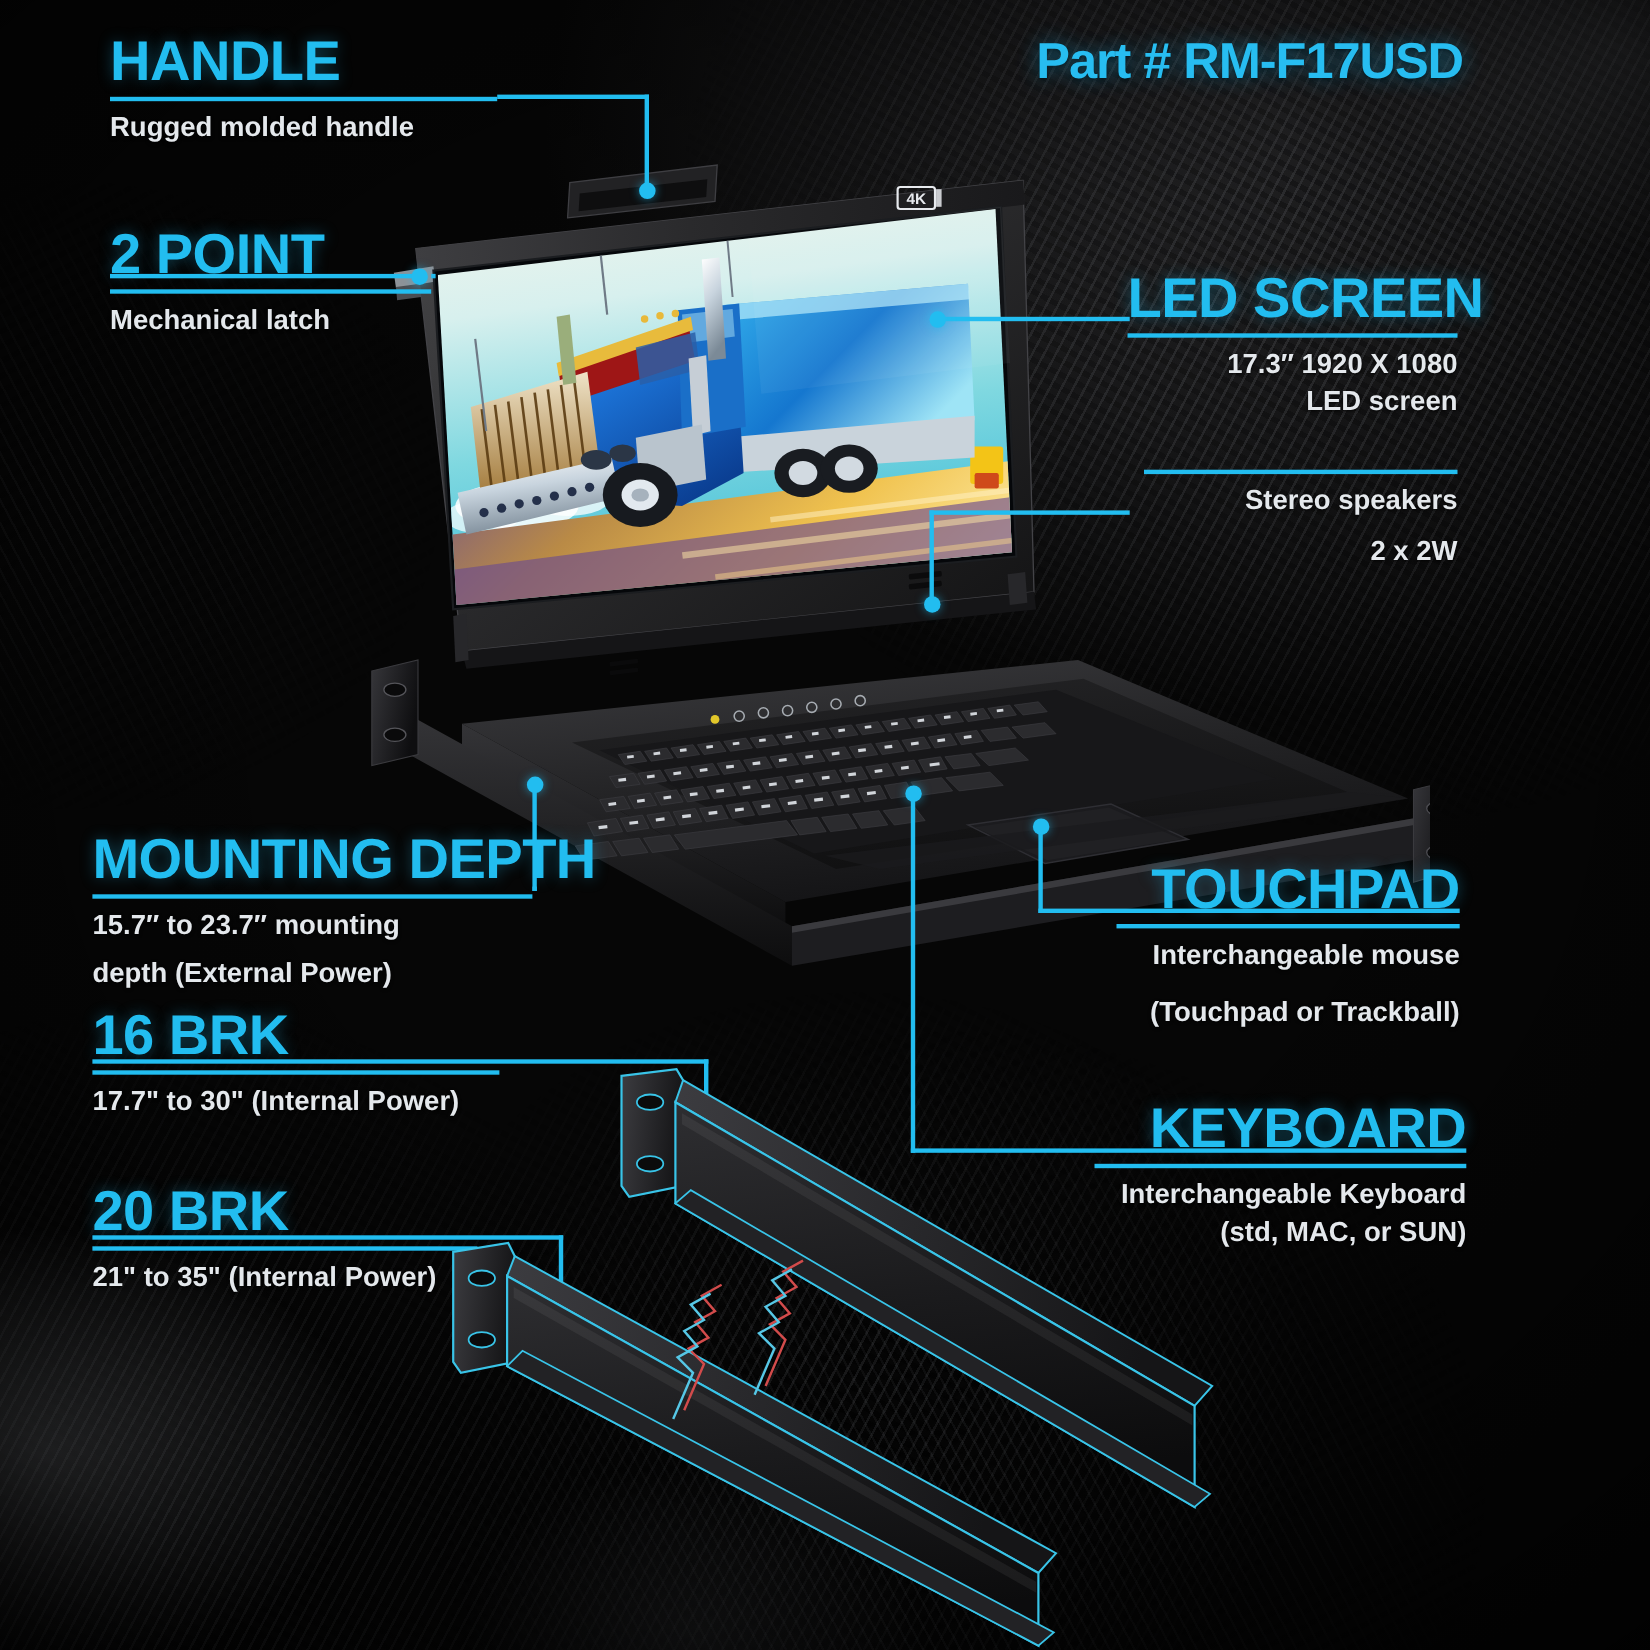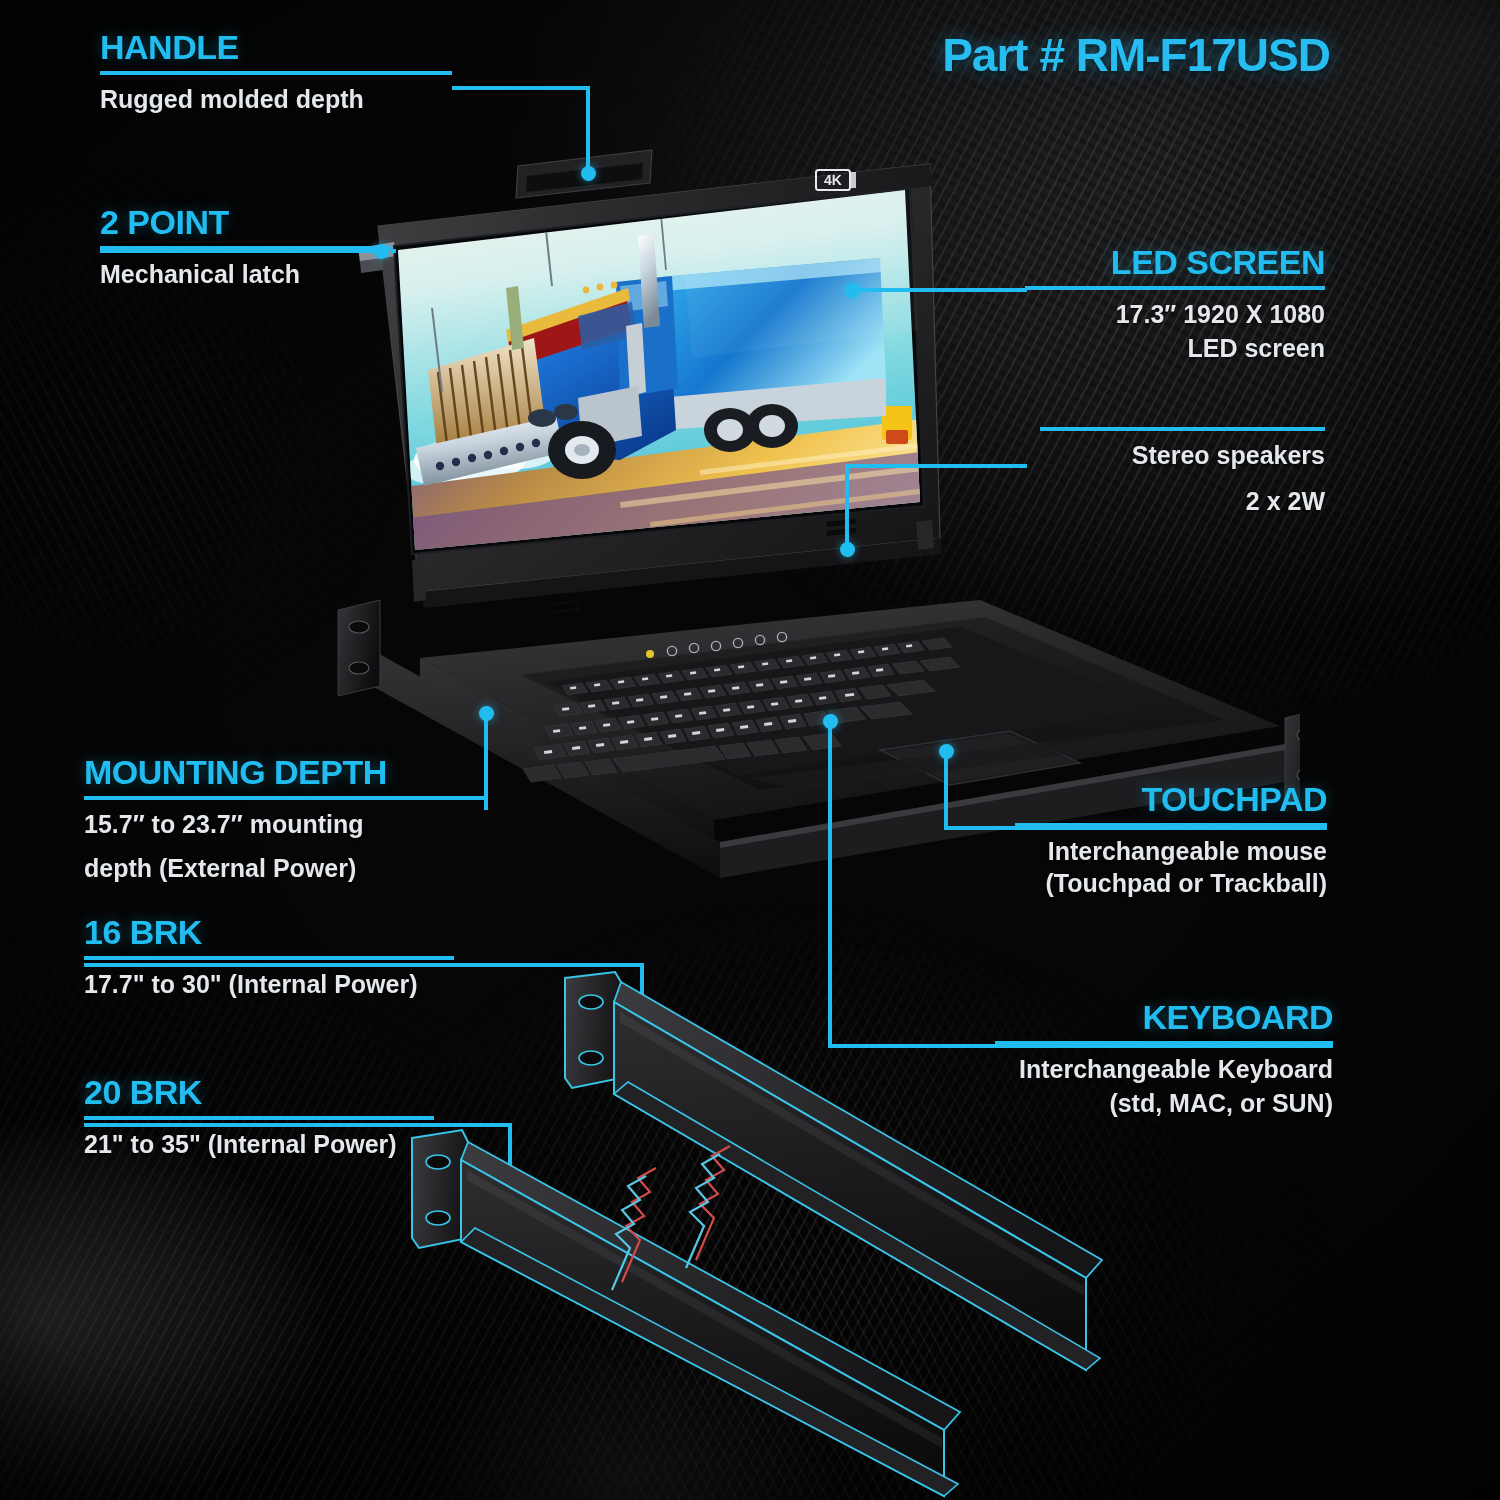--- a/index.html
+++ b/index.html
@@ -47,21 +47,21 @@
       radial-gradient(ellipse 300px 220px at 42% 99%, rgba(190,196,208,.10) 0%, rgba(0,0,0,0) 70%);
   }
   .bg-vig{
     position:absolute; inset:0;
     background: radial-gradient(ellipse 1250px 1100px at 50% 45%, rgba(0,0,0,0) 35%, rgba(0,0,0,.55) 82%, rgba(0,0,0,.85) 100%);
   }
 
   
   .callout{ position:absolute; }
   .callout .head{
-    color:#22bdf0; font-weight:bold; font-size:34px; letter-spacing:-.5px;
+    color:#22bdf0; font-weight:bold; font-size:51px; letter-spacing:-.5px;
     line-height:1.0; white-space:nowrap; text-shadow:0 0 14px rgba(34,189,240,.35);
   }
   .callout .rule{ height:4px; background:#22bdf0; margin-top:7px; }
   .callout .body{
     color:#e4e8ec; font-weight:bold; font-size:25px; line-height:1.26; margin-top:9px;
     text-shadow:0 1px 3px rgba(0,0,0,.9);
   }
   .callout.right .head, .callout.right .body{ text-align:right; }
 
   
@@ -500,21 +500,21 @@
         <polygon points="100,462 620,408 622,424 104,478" fill="#151517"></polygon>
         <polygon points="92,430 104,428 106,470 94,472" fill="#27272a"></polygon>
         <polygon points="596,392 612,390 614,418 598,420" fill="#27272a"></polygon>
       </g>
     </svg>
   </div>
 
   <div class="callout" id="c-handle" style="left:100px; top:30px; width:352px;">
     <div class="head">HANDLE</div>
     <div class="rule"></div>
-    <div class="body">Rugged molded depth</div>
+    <div class="body">Rugged molded handle</div>
   </div>
   <div class="ln" style="left:452px; top:86px; width:138px; height:4px;"></div>
   <div class="ln" style="left:586px; top:86px; width:4px;  height:88px;"></div>
   <div class="dot" style="left:581px; top:166px;"></div>
 
   <div class="callout" id="c-twopoint" style="left:100px; top:205px; width:292px;">
     <div class="head">2 POINT</div>
     <div class="rule"></div>
     <div class="body">Mechanical latch</div>
   </div>
@@ -570,21 +570,21 @@
     <div class="body">21" to 35" (Internal Power)</div>
   </div>
   <div class="ln" style="left:84px; top:1123px; width:428px; height:4px;"></div>
   <div class="ln" style="left:508px; top:1123px; width:4px;  height:66px;"></div>
   <div class="dot" style="left:503px; top:1182px;"></div>
 
   <div class="callout right" id="c-touch" style="left:1015px; top:782px; width:312px;">
     <div class="head">TOUCHPAD</div>
     <div class="rule"></div>
     <div class="body">Interchangeable mouse</div>
-    <div class="body" style="margin-top:0;">(Touchpad or Trackball)</div>
+    <div class="body" style="margin-top:20px;">(Touchpad or Trackball)</div>
   </div>
   <div class="ln" style="left:944px; top:826px; width:383px; height:4px;"></div>
   <div class="ln" style="left:944px; top:752px; width:4px;  height:78px;"></div>
   <div class="dot" style="left:939px; top:744px;"></div>
 
   <div class="callout right" id="c-kbd" style="left:995px; top:1000px; width:338px;">
     <div class="head">KEYBOARD</div>
     <div class="rule"></div>
     <div class="body">Interchangeable Keyboard</div>
     <div class="body" style="margin-top:2px;">(std, MAC, or SUN)</div>

